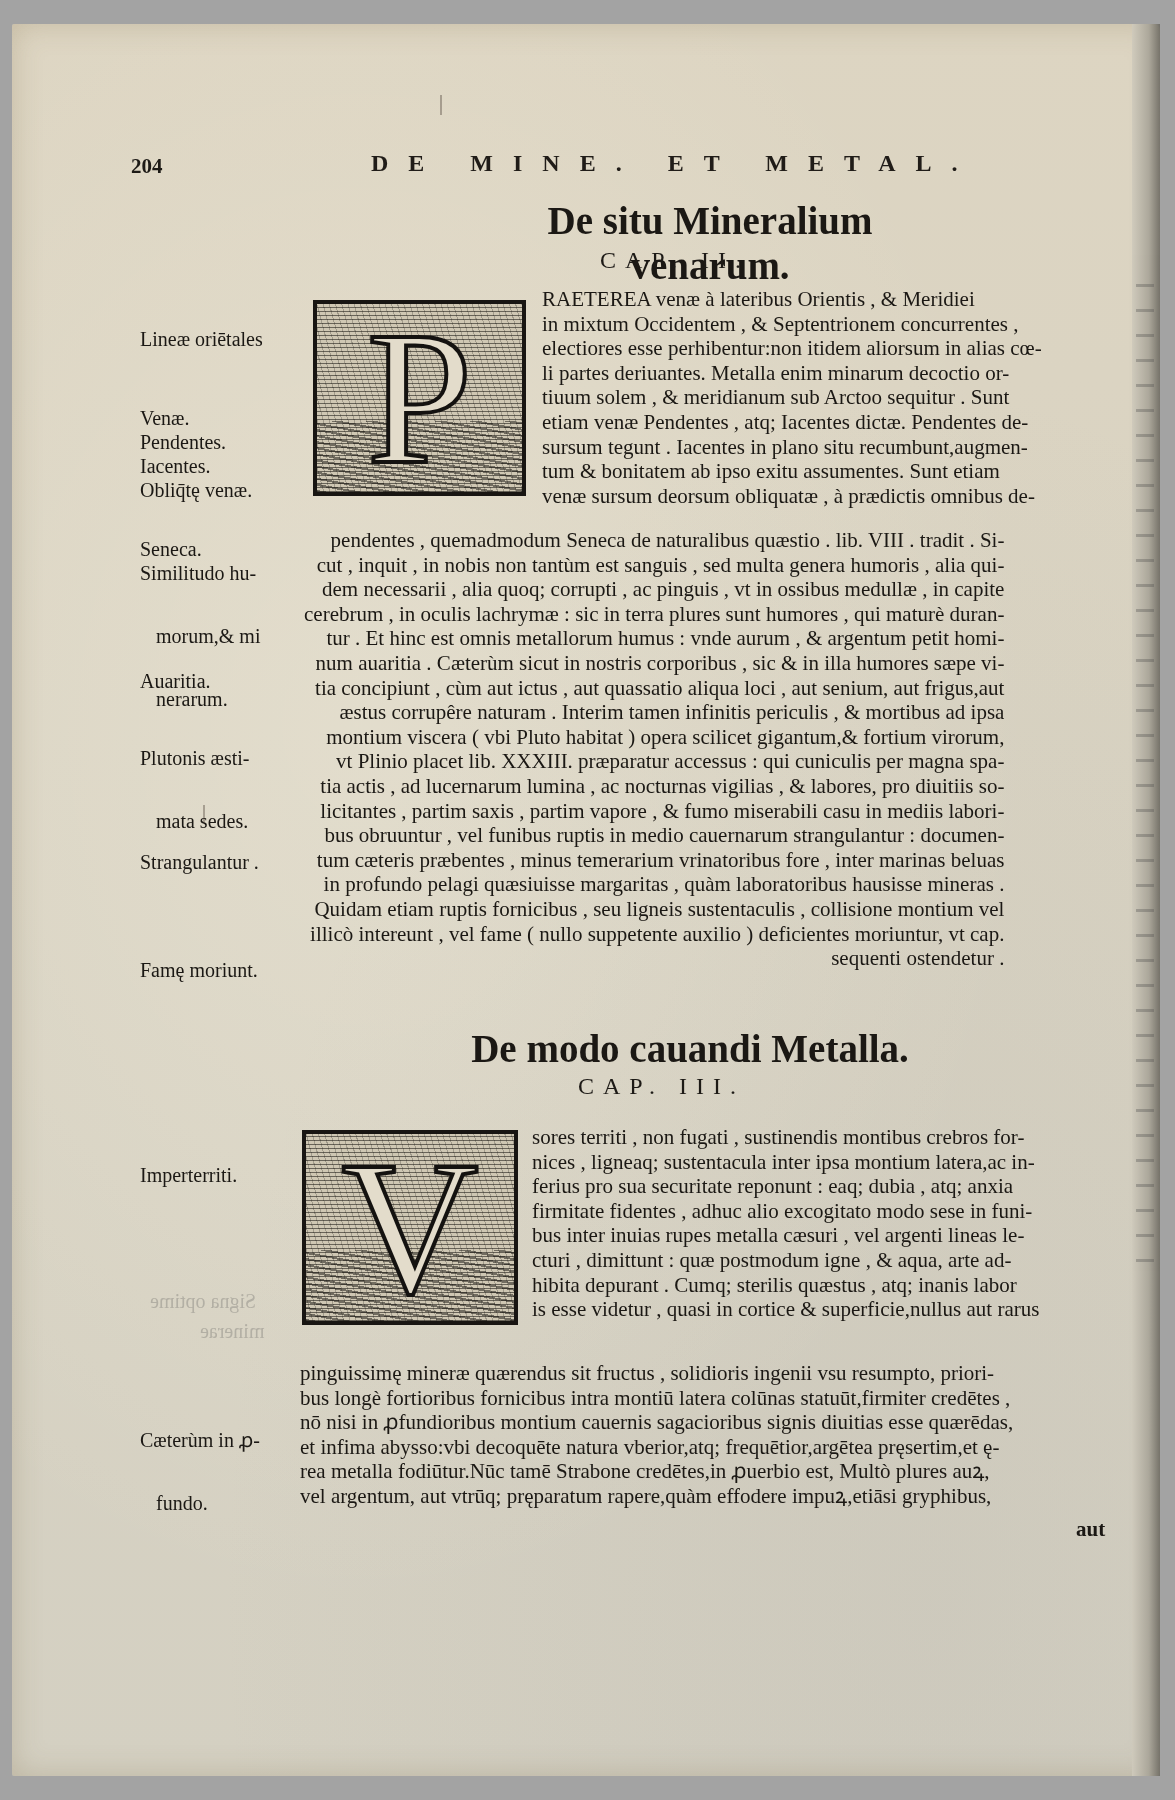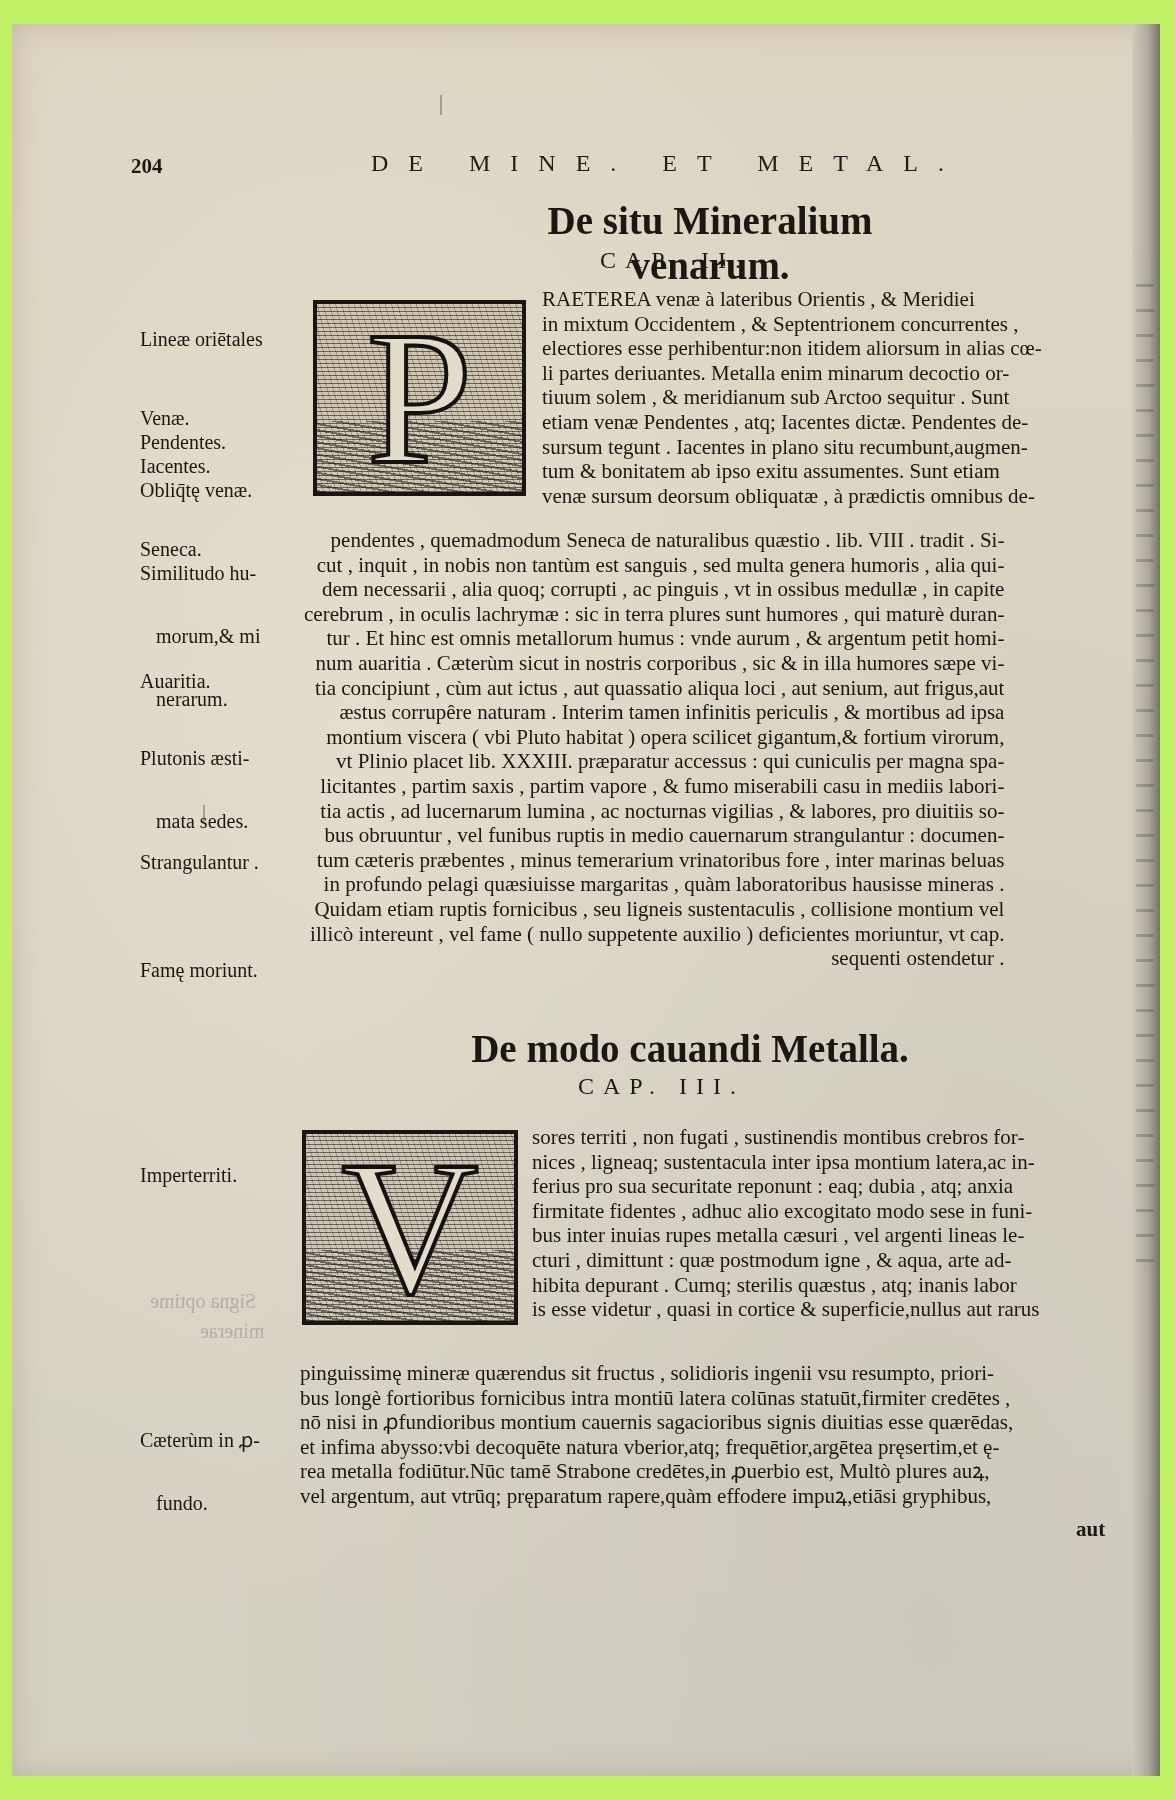--- a/index.html
+++ b/index.html
@@ -7,21 +7,21 @@
       padding: 0;
       width: 1175px;
       height: 1800px;
       overflow: hidden;
       background: #0c0b0a;
     }
     .scan {
       position: relative;
       width: 1175px;
       height: 1800px;
-      background: #bef264;
+      background: #a3a3a3;
     }
     .page {
       position: absolute;
       left: 12px;
       top: 24px;
       width: 1148px;
       height: 1752px;
       background:
         radial-gradient(ellipse at 30% 40%, rgba(255,250,235,0.25), rgba(0,0,0,0) 60%),
         radial-gradient(ellipse at 80% 90%, rgba(150,150,150,0.12), rgba(0,0,0,0) 55%),
@@ -62,21 +62,21 @@
       top: 4px;
       font-size: 21px;
       font-weight: bold;
       font-family: "Liberation Serif", serif;
     }
     .head-title {
       position: absolute;
       left: 240px;
       top: 0;
       font-size: 24px;
-      font-weight: normal;
+      font-weight: bold;
       letter-spacing: 20px;
       font-family: "Liberation Serif", serif;
       color: #201c18;
     }
     .heading {
       font-family: "Liberation Serif", serif;
       font-weight: bold;
       font-size: 39px;
       color: #1b1814;
       text-align: center;
@@ -223,22 +223,22 @@
     <span class="line">pendentes , quemadmodum Seneca de naturalibus quæstio . lib. VIII . tradit . Si-</span>
     <span class="line">cut , inquit , in nobis non tantùm est sanguis , sed multa genera humoris , alia qui-</span>
     <span class="line">dem necessarii , alia quoq; corrupti , ac pinguis , vt in ossibus medullæ , in capite</span>
     <span class="line">cerebrum , in oculis lachrymæ : sic in terra plures sunt humores , qui maturè duran-</span>
     <span class="line">tur . Et hinc est omnis metallorum humus : vnde aurum , &amp; argentum petit homi-</span>
     <span class="line">num auaritia . Cæterùm sicut in nostris corporibus , sic &amp; in illa humores sæpe vi-</span>
     <span class="line">tia concipiunt , cùm aut ictus , aut quassatio aliqua loci , aut senium, aut frigus,aut</span>
     <span class="line">æstus corrupêre naturam . Interim tamen infinitis periculis , &amp; mortibus ad ipsa</span>
     <span class="line">montium viscera ( vbi Pluto habitat ) opera scilicet gigantum,&amp; fortium virorum,</span>
     <span class="line">vt Plinio placet lib. XXXIII. præparatur accessus : qui cuniculis per magna spa-</span>
+    <span class="line">tia actis , ad lucernarum lumina , ac nocturnas vigilias , &amp; labores, pro diuitiis so-</span>
     <span class="line">licitantes , partim saxis , partim vapore , &amp; fumo miserabili casu in mediis labori-</span>
-    <span class="line">tia actis , ad lucernarum lumina , ac nocturnas vigilias , &amp; labores, pro diuitiis so-</span>
     <span class="line">bus obruuntur , vel funibus ruptis in medio cauernarum strangulantur : documen-</span>
     <span class="line">tum cæteris præbentes , minus temerarium vrinatoribus fore , inter marinas beluas</span>
     <span class="line">in profundo pelagi quæsiuisse margaritas , quàm laboratoribus hausisse mineras .</span>
     <span class="line">Quidam etiam ruptis fornicibus , seu ligneis sustentaculis , collisione montium vel</span>
     <span class="line">illicò intereunt , vel fame ( nullo suppetente auxilio ) deficientes moriuntur, vt cap.</span>
     <span class="line">sequenti ostendetur .</span>
   </div>
 
   <div class="text heading" style="top:1026px; left:470px; width:440px;">De modo cauandi Metalla.</div>
   <div class="text cap" style="top:1073px; left:578px;">CAP. III.</div>

